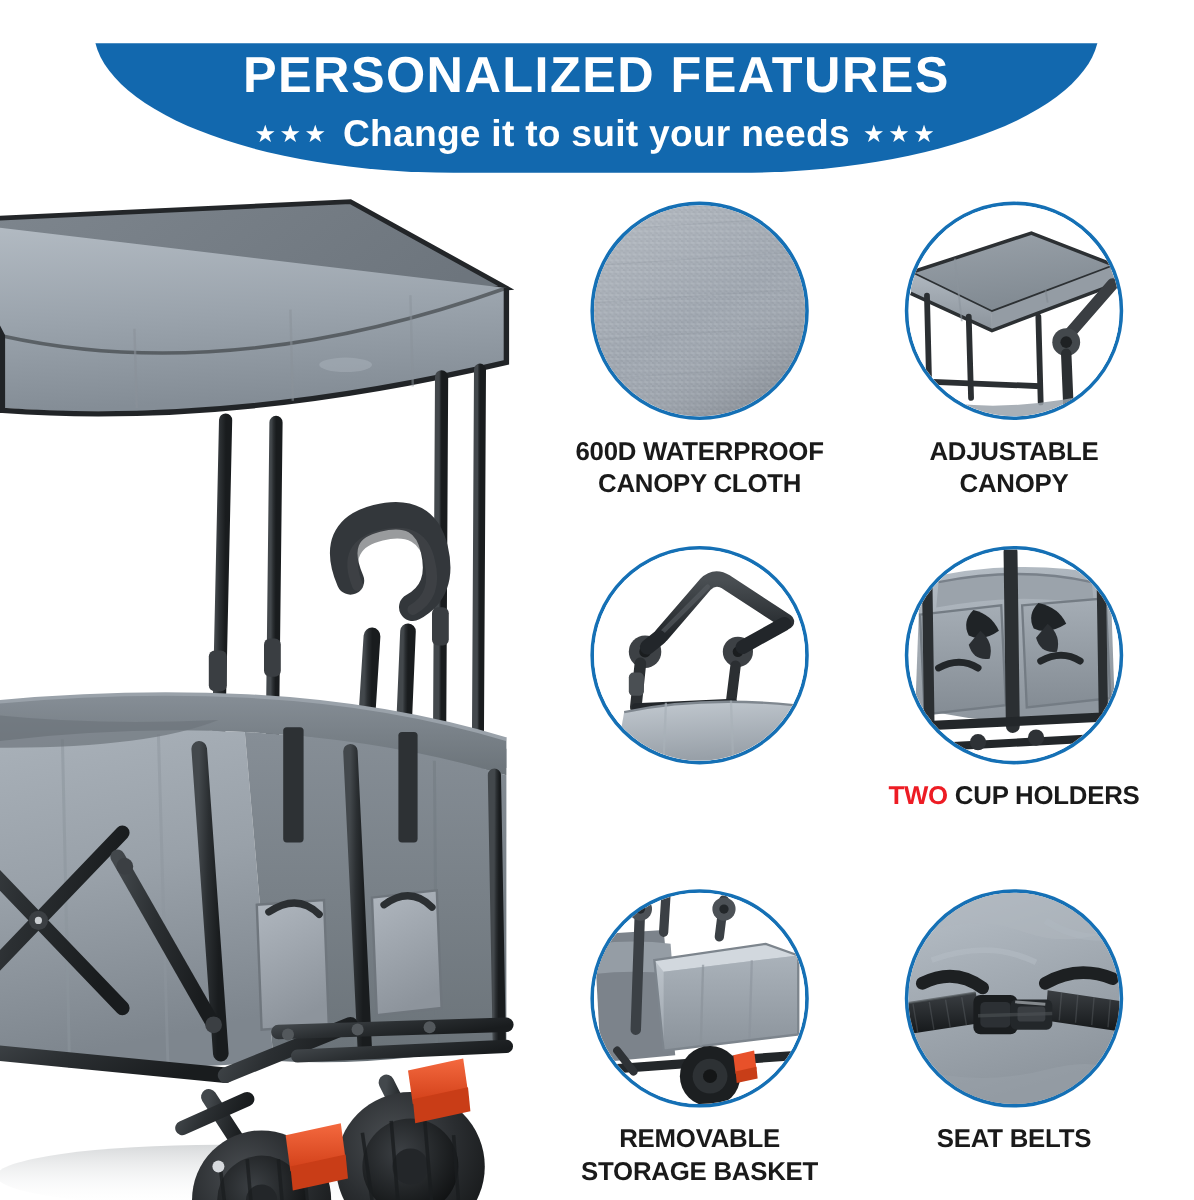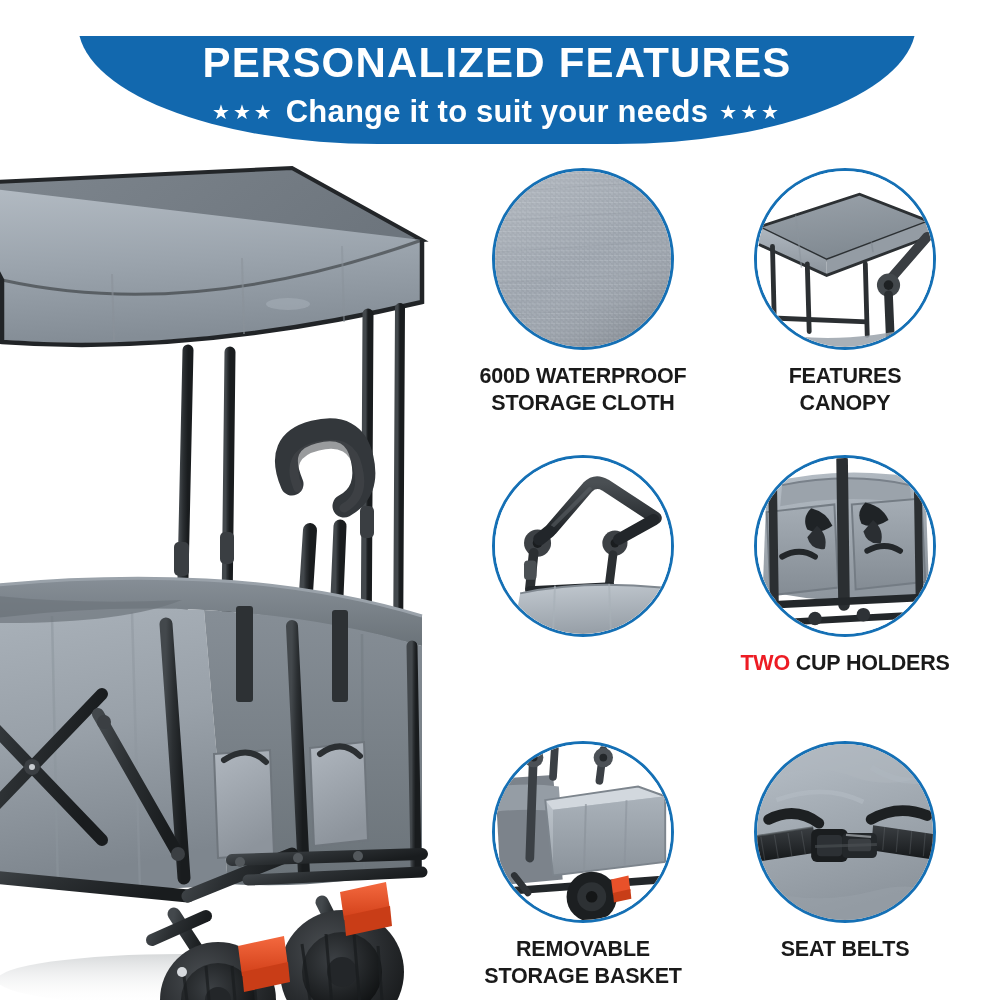--- a/index.html
+++ b/index.html
@@ -283,21 +283,21 @@
             <path d="M0 22 L182 10"></path>
               <path d="M0 52 L182 40"></path>
             <path d="M0 84 L182 72"></path>
               <path d="M0 116 L182 104"></path>
             <path d="M0 150 L182 138"></path>
           </g>
         </svg>
       </div>
       <div class="feat-label">
         <span>600D WATERPROOF</span>
-        <span class="l2">STORAGE CLOTH</span>
+        <span class="l2">CANOPY CLOTH</span>
       </div>
     </div>
 
     <div class="feat c1 r0">
       <div class="circle">
         <svg viewBox="0 0 182 182" xmlns="http://www.w3.org/2000/svg">
           <defs>
             <linearGradient id="cpTop" x1="0" y1="0" x2="0.3" y2="1">
               <stop offset="0" stop-color="#9aa2aa"></stop>
                 <stop offset="1" stop-color="#818a92"></stop>
@@ -327,21 +327,21 @@
           <circle cx="136" cy="118" r="12" fill="#43484c"></circle>
           <circle cx="136" cy="118" r="5" fill="#1e2123"></circle>
           <path d="M136 128 L138 176" stroke="#2b2f32" stroke-width="9" stroke-linecap="round"></path>
 
           <path d="M16 152 L114 156" stroke="#2b2f32" stroke-width="5"></path>
 
           <path d="M10 166 Q80 182 172 160 L176 182 L6 182 Z" fill="#9aa2aa" opacity="0.85"></path>
         </svg>
       </div>
       <div class="feat-label">
-        <span>FEATURES</span>
+        <span>ADJUSTABLE</span>
         <span class="l2">CANOPY</span>
       </div>
     </div>
 
     <div class="feat c0 r1">
       <div class="circle">
         <svg viewBox="0 0 182 182" xmlns="http://www.w3.org/2000/svg">
           <defs>
             <linearGradient id="hbar" x1="0" y1="0" x2="0" y2="1">
               <stop offset="0" stop-color="#4a4f53"></stop>

